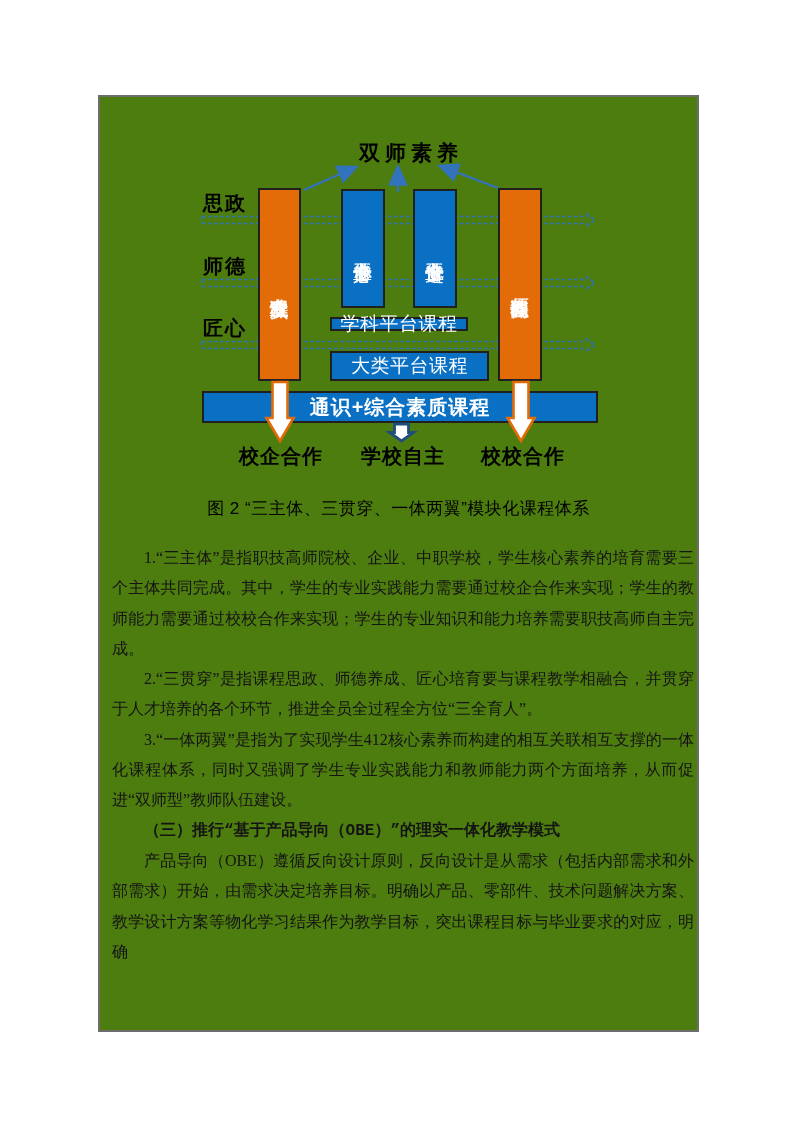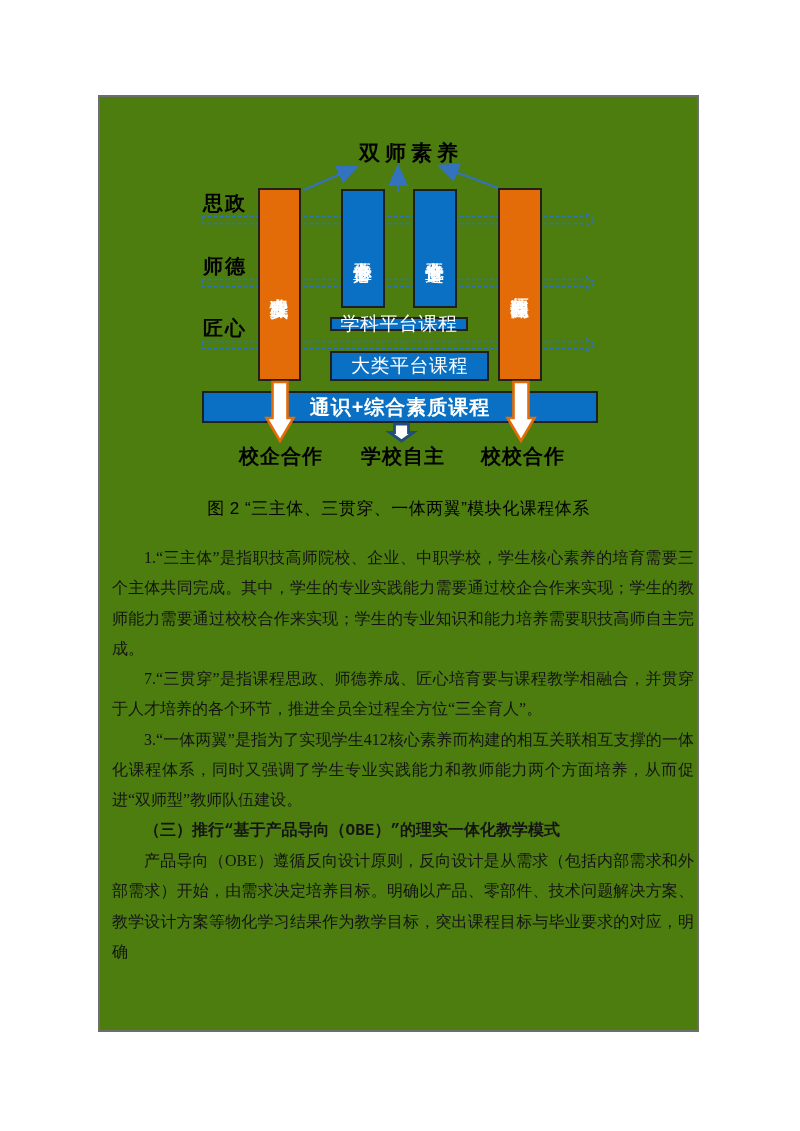--- a/index.html
+++ b/index.html
@@ -139,19 +139,19 @@
 
     <div class="bot-label" style="left:137px">校企合作</div>
     <div class="bot-label" style="left:259px">学校自主</div>
     <div class="bot-label" style="left:379px">校校合作</div>
   </div>
 
   <div class="caption">图 2 “三主体、三贯穿、一体两翼”模块化课程体系</div>
 
   <div class="bodytext">
     <p>1.“三主体”是指职技高师院校、企业、中职学校，学生核心素养的培育需要三个主体共同完成。其中，学生的专业实践能力需要通过校企合作来实现；学生的教师能力需要通过校校合作来实现；学生的专业知识和能力培养需要职技高师自主完成。</p>
-    <p>7.“三贯穿”是指课程思政、师德养成、匠心培育要与课程教学相融合，并贯穿于人才培养的各个环节，推进全员全过程全方位“三全育人”。</p>
+    <p>2.“三贯穿”是指课程思政、师德养成、匠心培育要与课程教学相融合，并贯穿于人才培养的各个环节，推进全员全过程全方位“三全育人”。</p>
     <p>3.“一体两翼”是指为了实现学生412核心素养而构建的相互关联相互支撑的一体化课程体系，同时又强调了学生专业实践能力和教师能力两个方面培养，从而促进“双师型”教师队伍建设。</p>
     <p class="heading">（三）推行“基于产品导向（OBE）”的理实一体化教学模式</p>
     <p>产品导向（OBE）遵循反向设计原则，反向设计是从需求（包括内部需求和外部需求）开始，由需求决定培养目标。明确以产品、零部件、技术问题解决方案、教学设计方案等物化学习结果作为教学目标，突出课程目标与毕业要求的对应，明确</p>
   </div>
 
 </div>
 
 </body></html>

